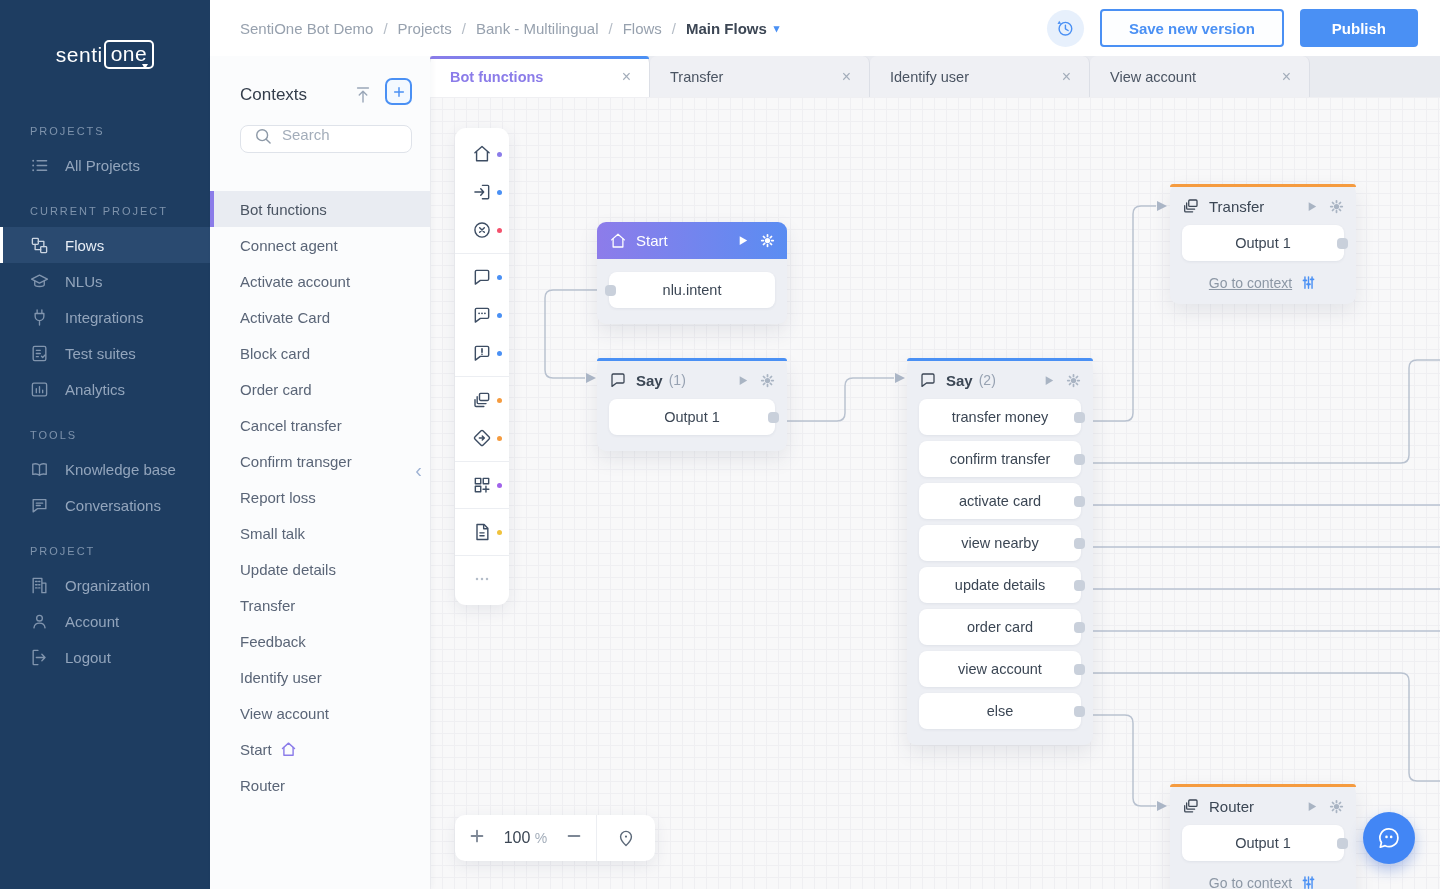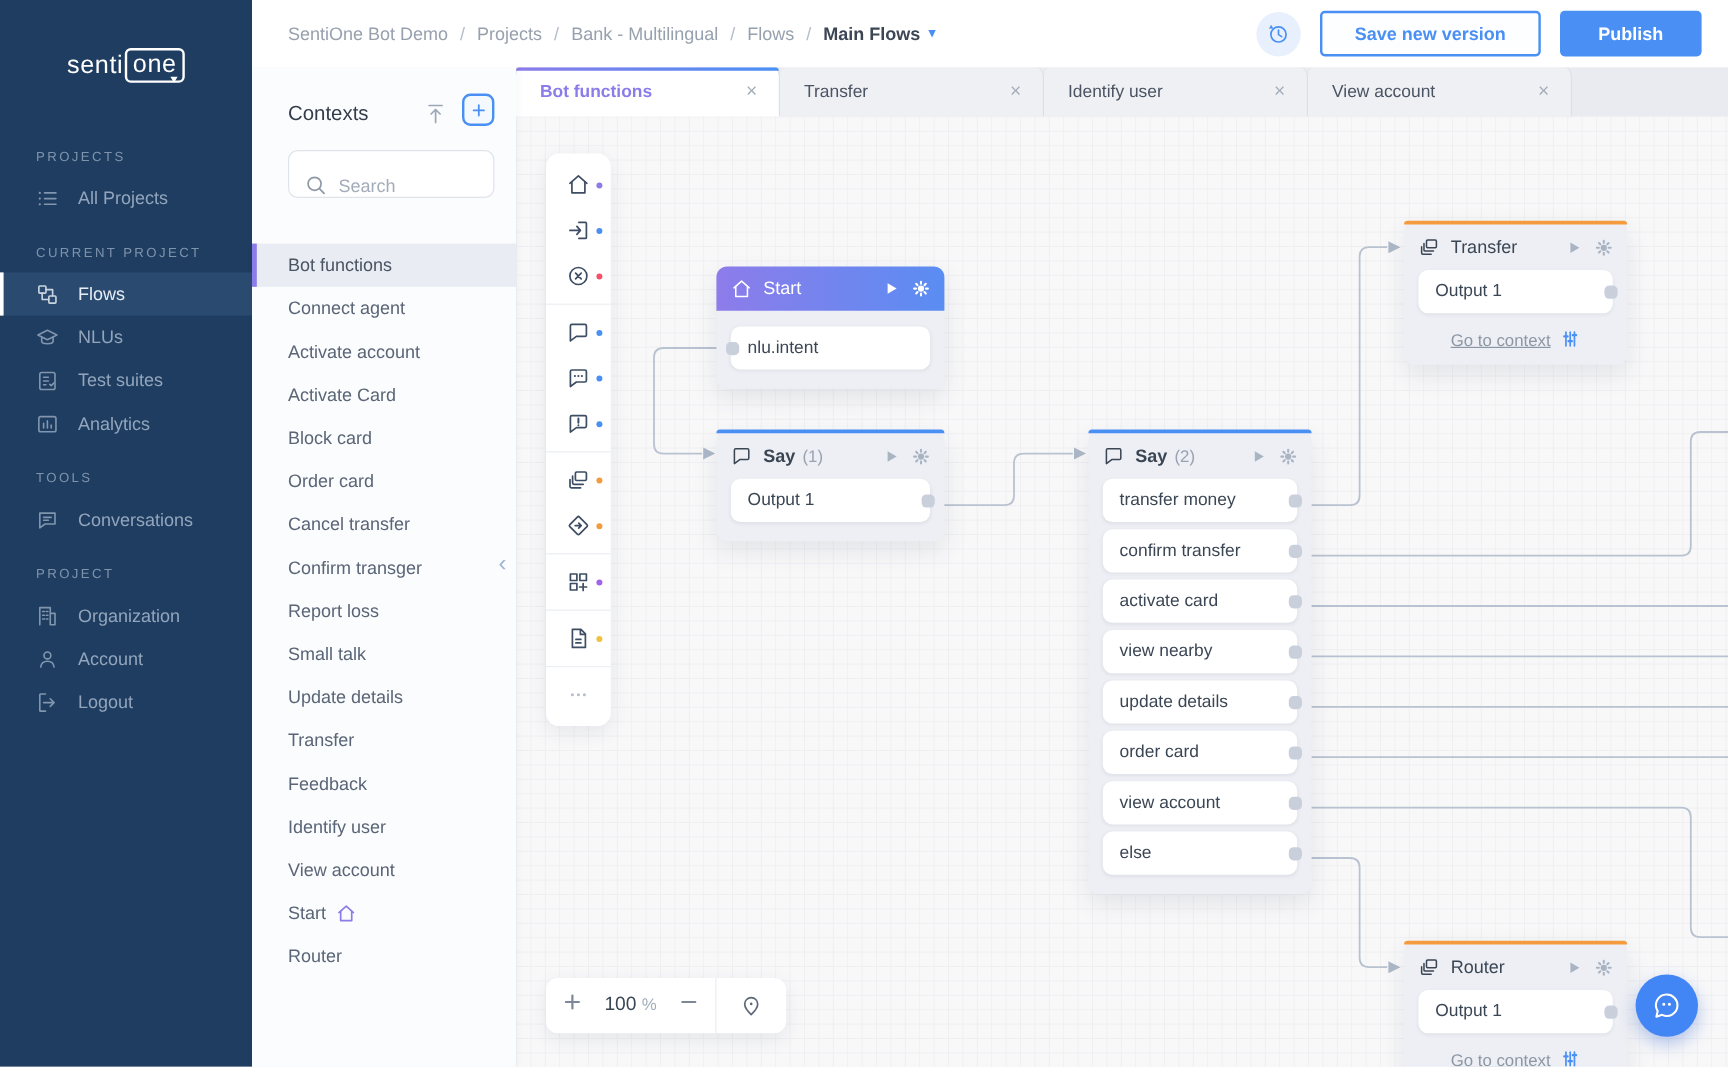--- a/index.html
+++ b/index.html
@@ -33,21 +33,21 @@
   .history-btn { width:37px; height:37px; border-radius:50%; background:#e7f0fc; color:#4a90f4; display:flex; align-items:center; justify-content:center; border:none; cursor:pointer; }
   .btn-outline { height:38px; padding:0 27px; border:2px solid #4a90f4; border-radius:4px; background:#fdfeff; color:#4a90f4; font-size:15px; font-weight:700; cursor:pointer; font-family:inherit; }
   .btn-solid { height:38px; padding:0 32px; border:none; border-radius:4px; background:#4a90f4; color:#fff; font-size:15px; font-weight:700; cursor:pointer; font-family:inherit; margin-right:2px; }
 
   
   .contexts { position:absolute; left:210px; top:56px; width:220px; height:833px; background:#fbfcfd; box-shadow:2px 0 6px rgba(30,40,70,.04); z-index:4; }
   .ctx-head { display:flex; align-items:flex-end; padding:22px 18px 0 30px; }
   .ctx-title { font-size:17px; color:#333d4b; flex:1; }
   .upload-btn { background:none; border:none; color:#9aa7b8; cursor:pointer; margin-right:12px; display:flex; }
   .add-btn { width:27px; height:27px; border:2px solid #4a90f4; border-radius:7px; background:#f3f9ff; color:#4a90f4; display:flex; align-items:center; justify-content:center; cursor:pointer; }
-  .search-box { margin:20px 18px 0 30px; height:40px; border:1px solid #dfe3ea; border-radius:8px; background:#fff; display:flex; align-items:flex-end; gap:9px; padding:0 12px; color:#8d99a7; }
+  .search-box { margin:20px 18px 0 30px; height:28px; border:1px solid #dfe3ea; border-radius:8px; background:#fff; display:flex; align-items:flex-start; gap:9px; padding:0 12px; color:#8d99a7; }
   .search-box input { border:none; outline:none; background:transparent; font-size:15px; color:#4a5462; width:120px; font-family:inherit; }
   .search-box input::placeholder { color:#a3adba; }
   .ctx-list { margin-top:38px; }
   .ctx-item { height:36px; display:flex; align-items:center; gap:8px; padding-left:30px; font-size:15px; color:#5a6577; cursor:pointer; }
   .ctx-item.active { background:#e9ecf2; border-left:4px solid #8b7ce9; padding-left:26px; color:#4a5462; }
   .ctx-item .i { width:17px; height:17px; color:#8b7ce9; stroke-width:2; }
   .ctx-collapse { position:absolute; right:8px; top:404px; color:#9fb3d4; font-size:20px; line-height:1; cursor:pointer; }
 
   
   .tabbar { position:absolute; left:430px; top:56px; width:1010px; height:41px; background:#e9ebf0; display:flex; z-index:3; }
@@ -74,21 +74,21 @@
 
   
   .node { position:absolute; border-radius:9px; background:#edeff4; box-shadow:0 8px 20px rgba(45,55,90,.10); }
   .node-strip { height:3px; border-radius:9px 9px 0 0; }
   .node-header { height:38px; display:flex; align-items:center; gap:9px; padding:0 12px; }
   .node-header .i { width:18px; height:18px; }
   .node-title { font-size:15px; font-weight:700; color:#3b4654; }
   .node-count { font-size:14px; color:#97a2b2; font-weight:400; margin-left:-3px; }
   .node-actions { margin-left:auto; display:flex; align-items:center; gap:10px; color:#a9b4c3; }
   .node-actions .i { width:15px; height:15px; cursor:pointer; }
-  .pill { position:relative; background:#fff; border-radius:8px; height:36px; margin:0 12px 6px; display:flex; align-items:center; padding:0 14px; font-size:14.5px; color:#3b4654; box-shadow:0 1px 3px rgba(40,50,80,.07); }
+  .pill { position:relative; background:#fff; border-radius:8px; height:36px; margin:0 12px 6px; display:flex; align-items:center; padding:0 14px; font-size:14.5px; color:#3b4654; box-shadow:0 1px 3px rgba(40,50,80,.07);justify-content:center; }
   .pill:first-of-type { margin-top:4px; }
   .port { position:absolute; top:50%; margin-top:-5.5px; width:11px; height:11px; border-radius:4px; background:#c9d0db; cursor:crosshair; }
   .port-l { left:-4px; } .port-r { right:-4px; }
   .node-pad { height:10px; }
   .node-start { left:167px; top:125px; width:190px; }
   .node-start .node-header { background:linear-gradient(90deg,#8d7cea,#5a8df2); border-radius:9px 9px 0 0; height:37px; }
   .node-start .node-title, .node-start .node-header .i, .node-start .node-actions { color:#fff; }
   .node-start .pill { margin-top:13px; }
   .node-say1 { left:167px; top:261px; width:190px; }
   .node-say2 { left:477px; top:261px; width:186px; }
@@ -266,32 +266,44 @@
       <span>Flows</span>
     </div>
     <div class="nav-item">
       <svg class="i">
           <use href="#ic-cap"></use>
         </svg>
       <span>NLUs</span>
     </div>
     <div class="nav-item">
       <svg class="i">
+          <use href="#ic-plug"></use>
+        </svg>
+      <span>Integrations</span>
+    </div>
+    <div class="nav-item">
+      <svg class="i">
           <use href="#ic-checklist"></use>
         </svg>
       <span>Test suites</span>
     </div>
     <div class="nav-item">
       <svg class="i">
           <use href="#ic-chart"></use>
         </svg>
       <span>Analytics</span>
     </div>
 
     <div class="nav-section-label">TOOLS</div>
+    <div class="nav-item">
+      <svg class="i">
+          <use href="#ic-book"></use>
+        </svg>
+      <span>Knowledge base</span>
+    </div>
     <div class="nav-item">
       <svg class="i">
           <use href="#ic-chat-lines"></use>
         </svg>
       <span>Conversations</span>
     </div>
 
     <div class="nav-section-label">PROJECT</div>
     <div class="nav-item">
       <svg class="i">

